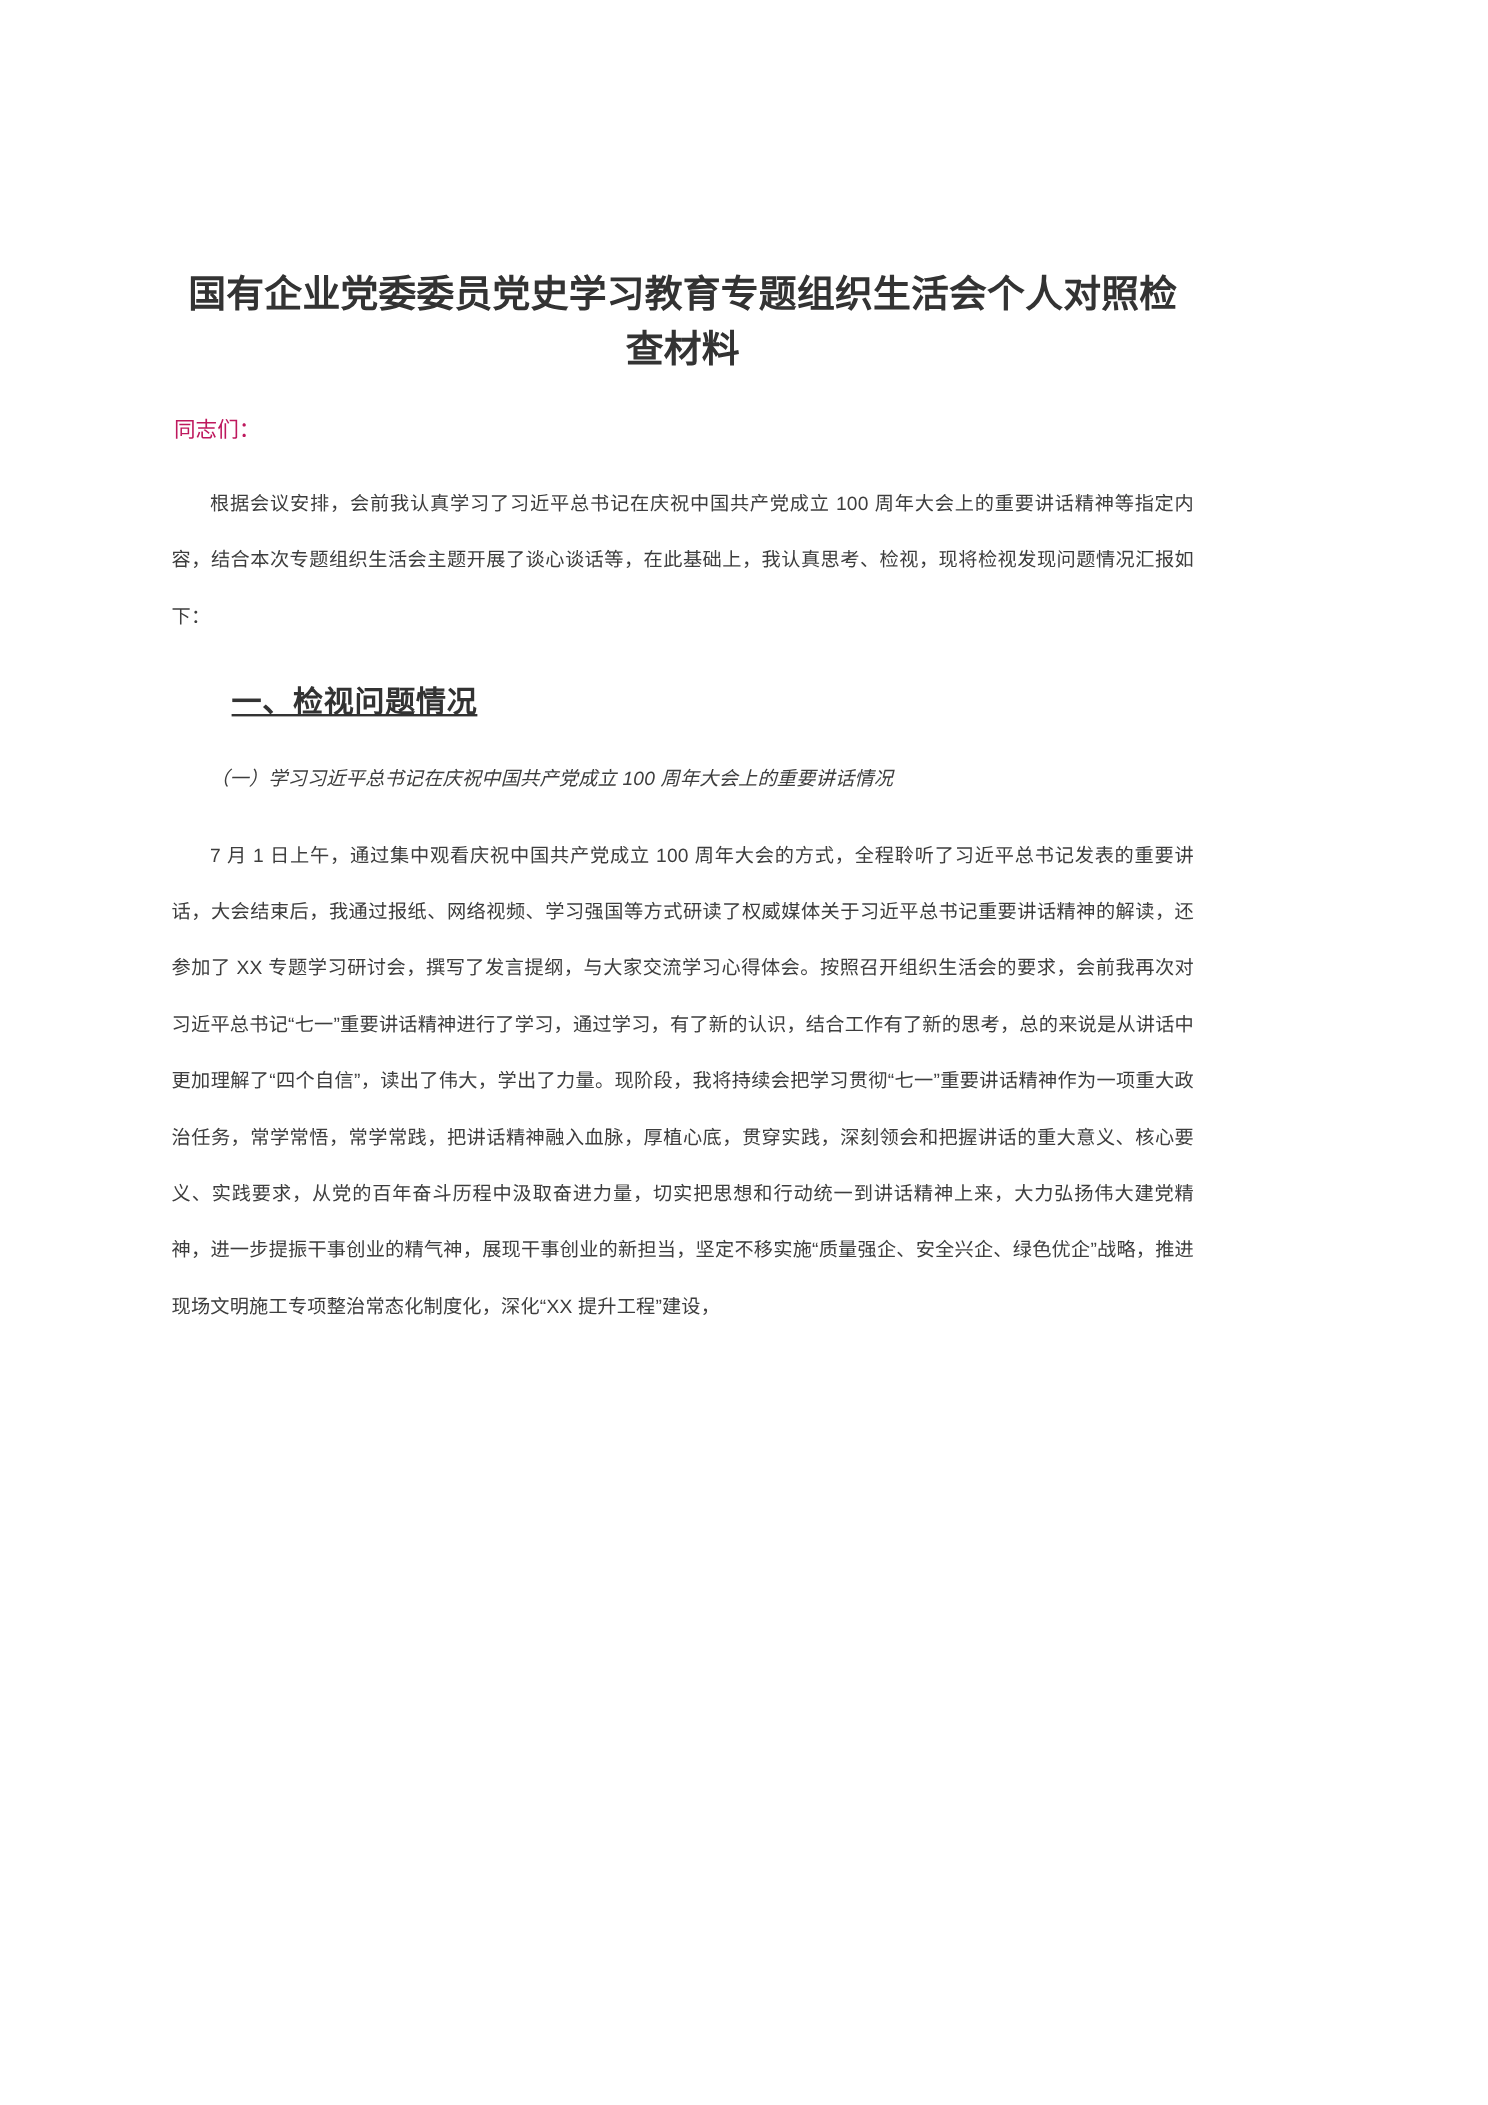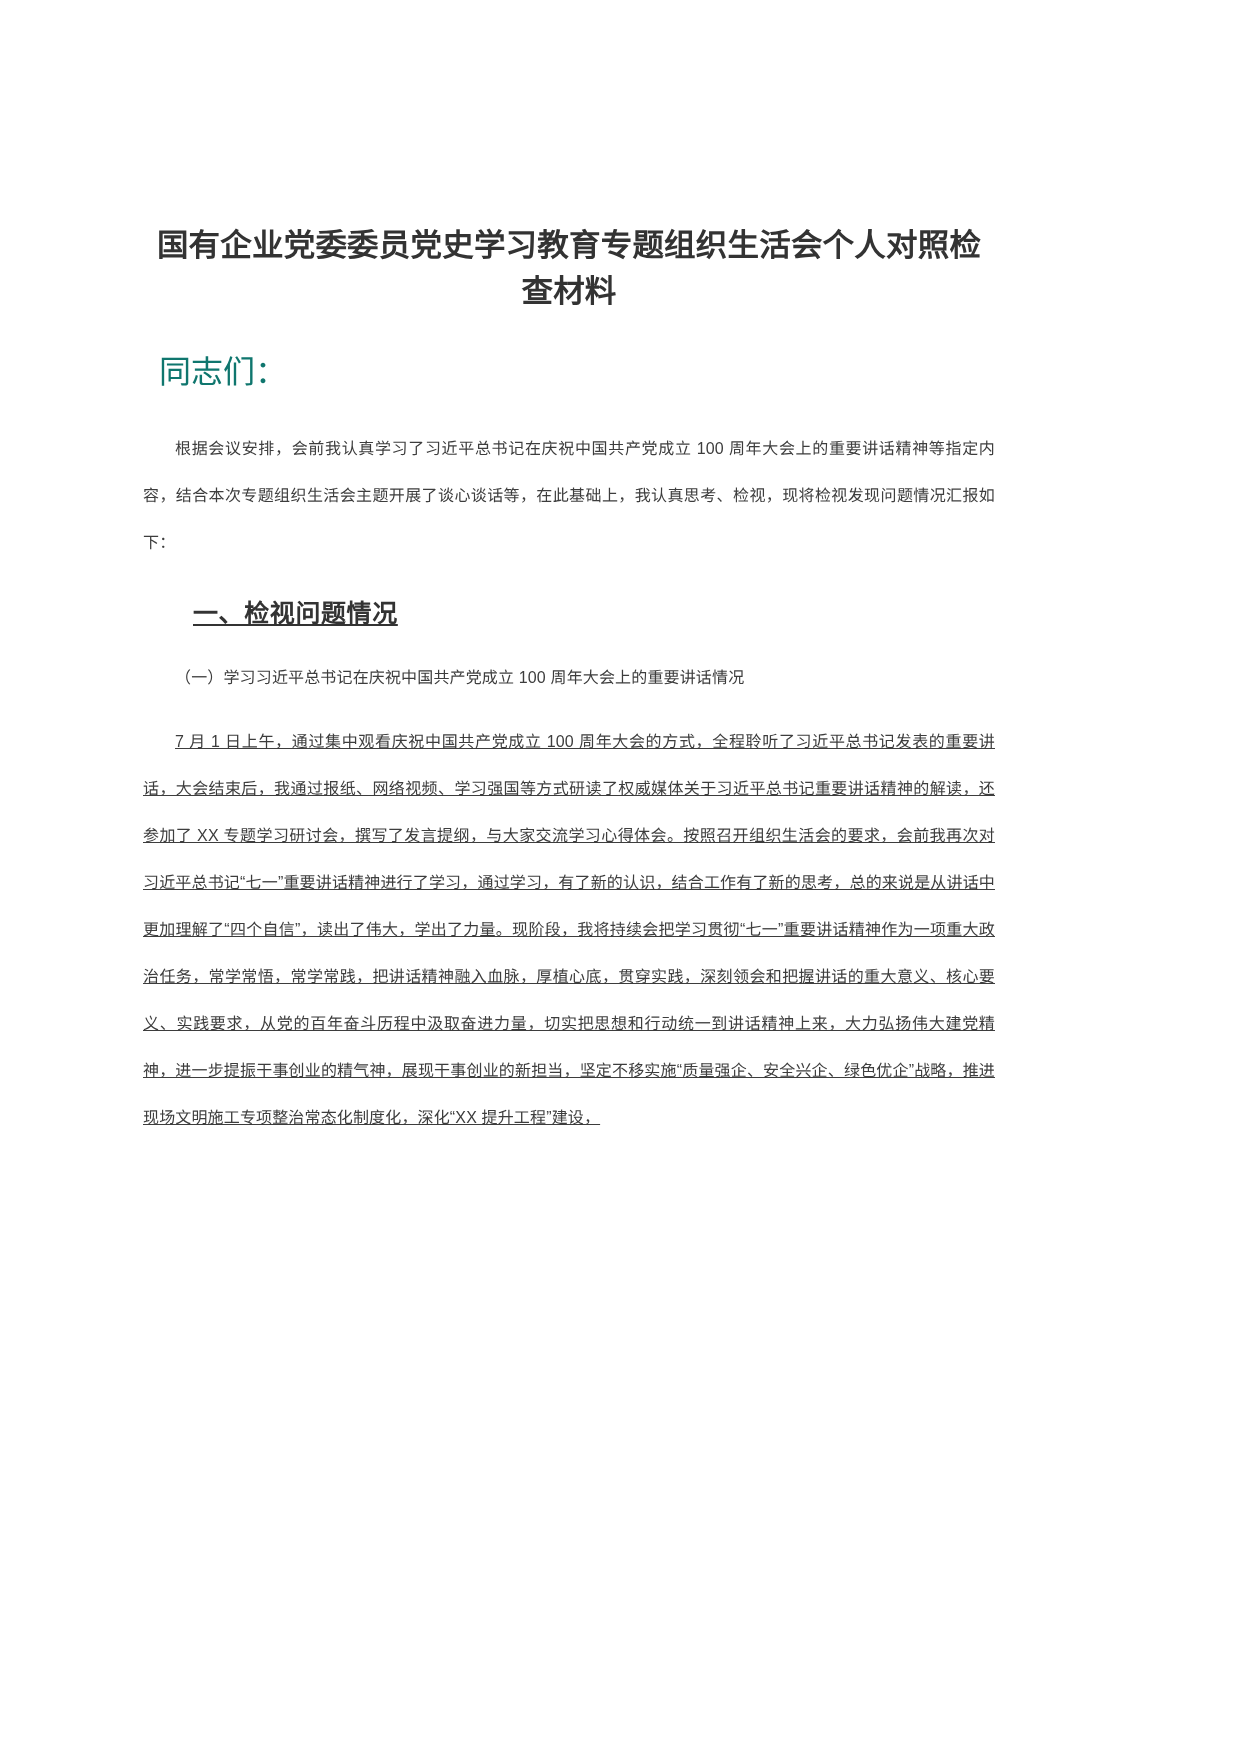--- a/index.html
+++ b/index.html
@@ -33,25 +33,25 @@
     padding-top: 222px;
     font-size: 31.5px;
     line-height: 46px;
     font-weight: bold;
     text-align: center;
     color: #333333;
     letter-spacing: 0.2px;
     word-break: break-all;
   }
   .salutation {
-    margin: 16px;
+    margin: 2px;
     padding-top: 22px;
-    font-size: 32px;
+    font-size: 18px;
     line-height: 40px;
-    color: #0f766e;
+    color: #be185d;
     text-align: justify;
     text-justify: inter-ideograph;
   }
   p.body-par {
     margin: 0;
     padding-top: 17px;
     font-size: 16px;
     line-height: 47px;
     color: #3d3d3d;
     text-align: justify;
@@ -67,24 +67,24 @@
     line-height: 47px;
     font-weight: bold;
     color: #333333;
     text-indent: 2em;
     text-align: left;
     letter-spacing: 0.6px;
     text-decoration: underline;
   }
   .sub-heading {
     padding-top: 20px;
+    font-style: italic;
   }
   .long-par {
     padding-top: 18px;
-    text-decoration: underline;
   }
 </style>
 </head>
 <body>
 
 <div class="page">
   <div class="content">
 
     <h1 class="doc-title">国有企业党委委员党史学习教育专题组织生活会个人对照检查材料</h1>
 

